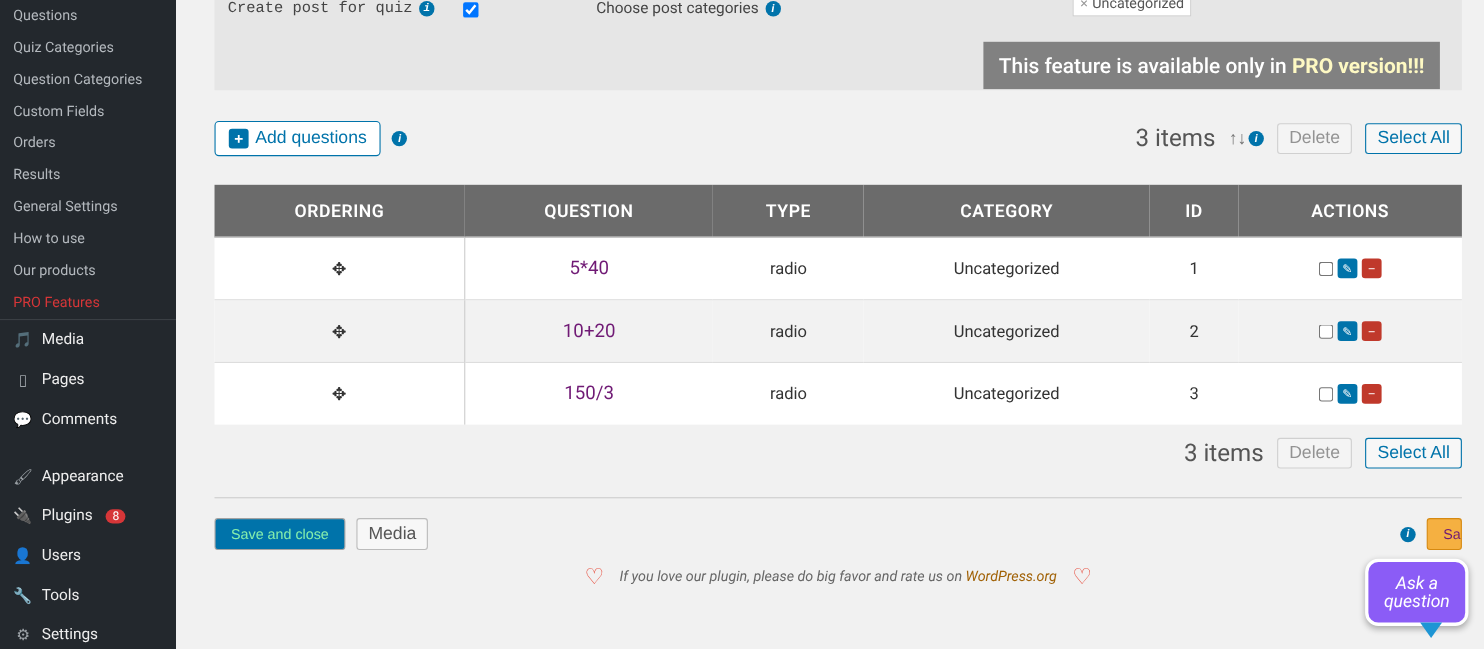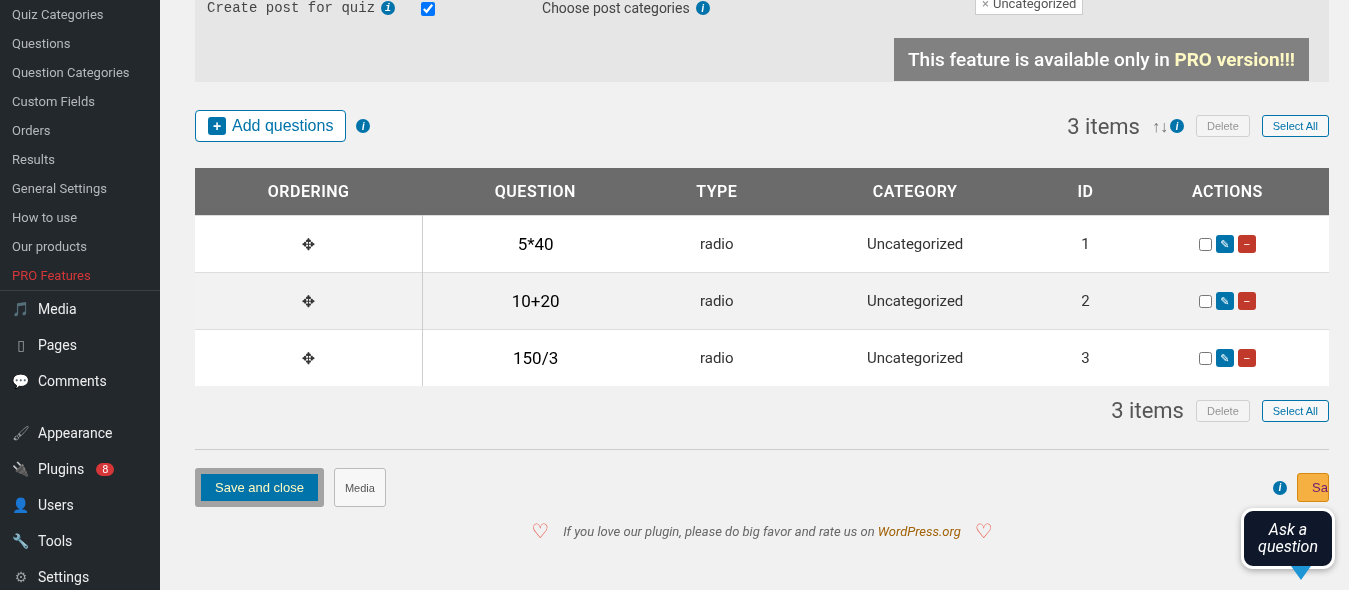--- a/index.html
+++ b/index.html
@@ -23,59 +23,59 @@
 .tag-box { position:absolute; left:780px; top:-8px; border:1px solid #ccc; background:#fff; padding:3px 6px; display:flex; align-items:center; gap:4px; font-size:13px; color:#555;}
 .pro-banner { position: absolute; right: 20px; top: 38px; background: rgba(120,120,120,0.92); color: #fff; font-size: 19px; padding: 10px 14px; font-weight:500;}
 .pro-banner b { color: #fef9c3; }
 .toolbar { display: flex; align-items: center; justify-content: space-between; padding: 8px 0; }
 .addq-wrap { display: flex; align-items: center; gap: 10px; }
 .addq { border: 1px solid #0073aa; color: #0073aa; background: #fff; padding: 6px 12px; border-radius: 4px; display: flex; align-items: center; gap: 6px; font-size: 16px; cursor: pointer; }
 .addq .plus { width:18px; height:18px; background:#0073aa; color:#fff; border-radius:3px; display:flex; align-items:center; justify-content:center; font-weight:bold; font-size:14px;}
 .rt-ctrl { display: flex; align-items: center; gap: 12px; }
 .count { font-size: 22px; color: #555; }
 .sort-ico { font-size: 16px; color: #777; display:flex; align-items:center; gap:2px;}
-.btn { border: 1px solid #bbb; background: #f7f7f7; color: #555; padding: 4px 10px; border-radius: 3px; cursor: pointer; font-size: 11px; }
+.btn { border: 1px solid #bbb; background: #f7f7f7; color: #555; padding: 4px 10px; border-radius: 3px; cursor: pointer; font-size: 16px; }
 .btn.disabled { opacity: 0.6; }
 .btn.blue { border-color: #0073aa; color: #0073aa; }
 .tbl-wrap { margin-top: 18px; }
 table { width: 100%; border-collapse: collapse; background:#fff;}
 thead tr { background: #6b6b6b; color: #fff; }
 thead th { padding: 14px 10px; font-size: 16px; font-weight: 600; letter-spacing: 0.5px; }
 tbody tr { border-top: 1px solid #ddd; }
 tbody tr.alt { background: #f2f2f2; }
 tbody td { padding: 18px 10px; text-align: center; font-size: 15px; color:#333;}
 .move { font-size: 16px; color: #333; cursor: grab; }
-.qlink { color: #000000; font-size: 17px; }
+.qlink { color: #701a75; font-size: 17px; }
 .act-cell { display: flex; align-items: center; justify-content: center; gap: 4px; }
 .ico-btn { width: 18px; height: 18px; border-radius: 3px; display: flex; align-items: center; justify-content: center; font-size: 11px; color: #fff; cursor: pointer; }
 .ico-edit { background: #0073aa; }
 .ico-del { background: #c0392b; }
 .bot-bar { display:flex; justify-content:flex-end; align-items:center; gap:12px; padding:12px 0;}
 .divider { border-top:1px solid #ccc; margin:14px 0;}
 .save-row { display:flex; align-items:center; justify-content:space-between; padding:4px 0;}
 .save-left { display:flex; gap:10px;}
-.btn-primary { background:#0073aa; color:#fef9c3; border:6px solid #a3a3a3; padding:6px 14px; border-radius:3px; cursor:pointer; font-size:13px;}
+.btn-primary { background:#0073aa; color:#86efac; border:1px solid #a3a3a3; padding:6px 14px; border-radius:3px; cursor:pointer; font-size:13px;}
 .sav2 { position: relative; display:flex; align-items:center; gap:10px;}
 .btn-yellow { background:#f5b041; color:#701a75; border:1px solid #d68910; padding:6px 14px; border-radius:3px; cursor:pointer; font-size:13px; overflow:hidden; width:32px;}
 .footer-love { text-align:center; font-size:13px; font-style:italic; color:#666; padding:8px 0; display:flex; align-items:center; justify-content:center; gap:14px;}
 .heart { color:#e74c3c; font-size:20px; font-style:normal;}
 .wp-link { color:#a16207;}
 .ask-bubble { position:absolute; right:14px; bottom:10px; }
-.ask-inner { background:#0f172a; color:#fff; border-radius:12px; padding:10px 14px; font-size:16px; text-align:center; font-style:italic; line-height:1.1; border:3px solid #fff; box-shadow:0 2px 6px rgba(0,0,0,0.3);}
+.ask-inner { background:#8b5cf6; color:#fff; border-radius:12px; padding:10px 14px; font-size:16px; text-align:center; font-style:italic; line-height:1.1; border:3px solid #fff; box-shadow:0 2px 6px rgba(0,0,0,0.3);}
 .ask-tail { width:0; height:0; border-left:10px solid transparent; border-right:10px solid transparent; border-top:14px solid #1e95d4; margin-left:50px; margin-top:-3px;}
 .vsep { border-right:1px solid #ccc;}
 </style>
 </head>
 <body>
 
 <div class="layout">
   <div class="sidebar">
     <div class="sidebar-sub">
+      <a>Questions</a>
       <a>Quiz Categories</a>
-      <a>Questions</a>
       <a>Question Categories</a>
       <a>Custom Fields</a>
       <a>Orders</a>
       <a>Results</a>
       <a>General Settings</a>
       <a>How to use</a>
       <a>Our products</a>
       <a class="pro">PRO Features</a>
     </div>
     <div class="sidebar-main">

